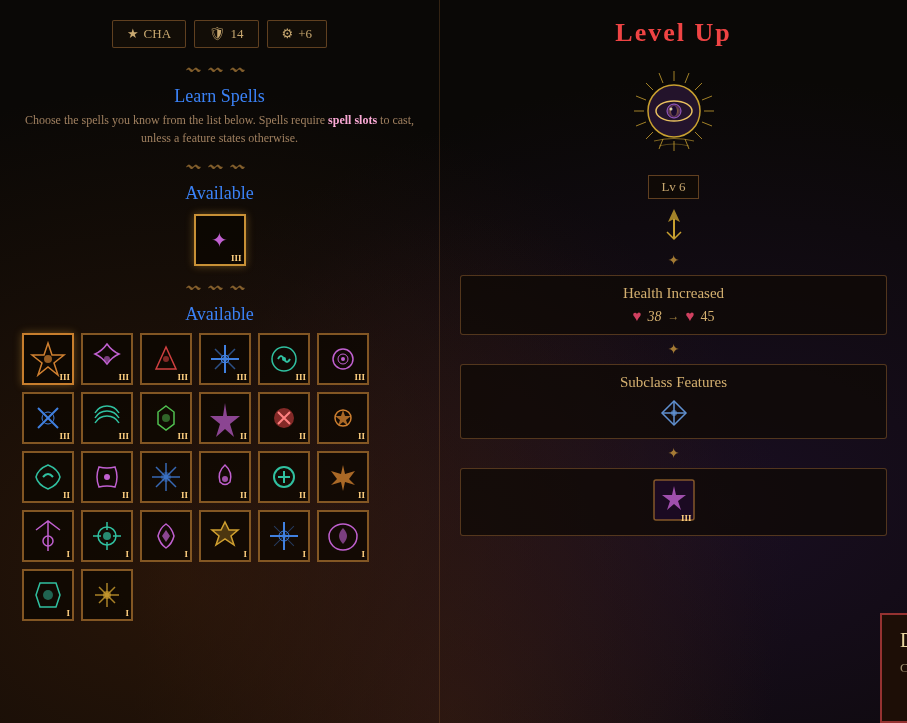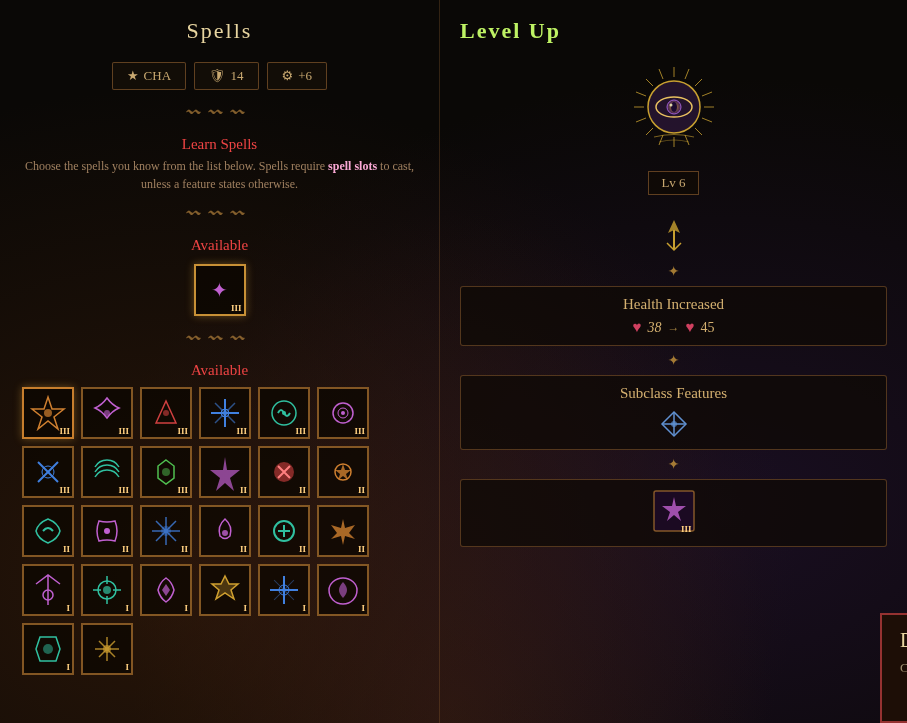--- a/index.html
+++ b/index.html
@@ -75,23 +75,23 @@
       font-family: inherit;
       cursor: pointer;
       display: flex;
       align-items: center;
       gap: 5px;
       border-radius: 2px;
     }
 
     .section-header {
       text-align: center;
-      color: #ef4444;
-      font-size: 15px;
-      margin: 16px 0 4px;
+      color: #3b82f6;
+      font-size: 18px;
+      margin: 8px 0 4px;
       display: flex;
       align-items: center;
       justify-content: center;
       gap: 8px;
     }
 
     .description-text {
       text-align: center;
       font-size: 12px;
       color: #a08060;
@@ -148,29 +148,30 @@
     .spells-grid {
       display: flex;
       flex-wrap: wrap;
       gap: 3px;
       margin: 6px 0;
       justify-content: flex-start;
     }
 
     
     .level-up-title {
-      font-size: 22px;
-      color: #bef264;
+      text-align: center;
+      font-size: 26px;
+      color: #ef4444;
       letter-spacing: 2px;
       padding: 8px 0;
     }
 
     .character-emblem {
       text-align: center;
-      margin: 10px 0 20px;
+      margin: 10px 0 5px;
       position: relative;
     }
 
     .emblem-svg-container {
       display: inline-block;
       position: relative;
     }
 
     .level-badge {
       background: rgba(15, 10, 5, 0.9);
@@ -239,21 +240,20 @@
 
     
     .spell-purple { color: #c060d0; }
   </style>
 </head>
 <body>
 
 <div class="bg-overlay"></div>
 
 <div class="left-panel">
-  <h1 class="panel-title">Spells</h1>
 
   <div class="tags-row">
     <button class="tag-btn">
       <span>★</span>
       <span>CHA</span>
     </button>
     <button class="tag-btn">
       <span>🛡</span>
       <span>14</span>
     </button>

